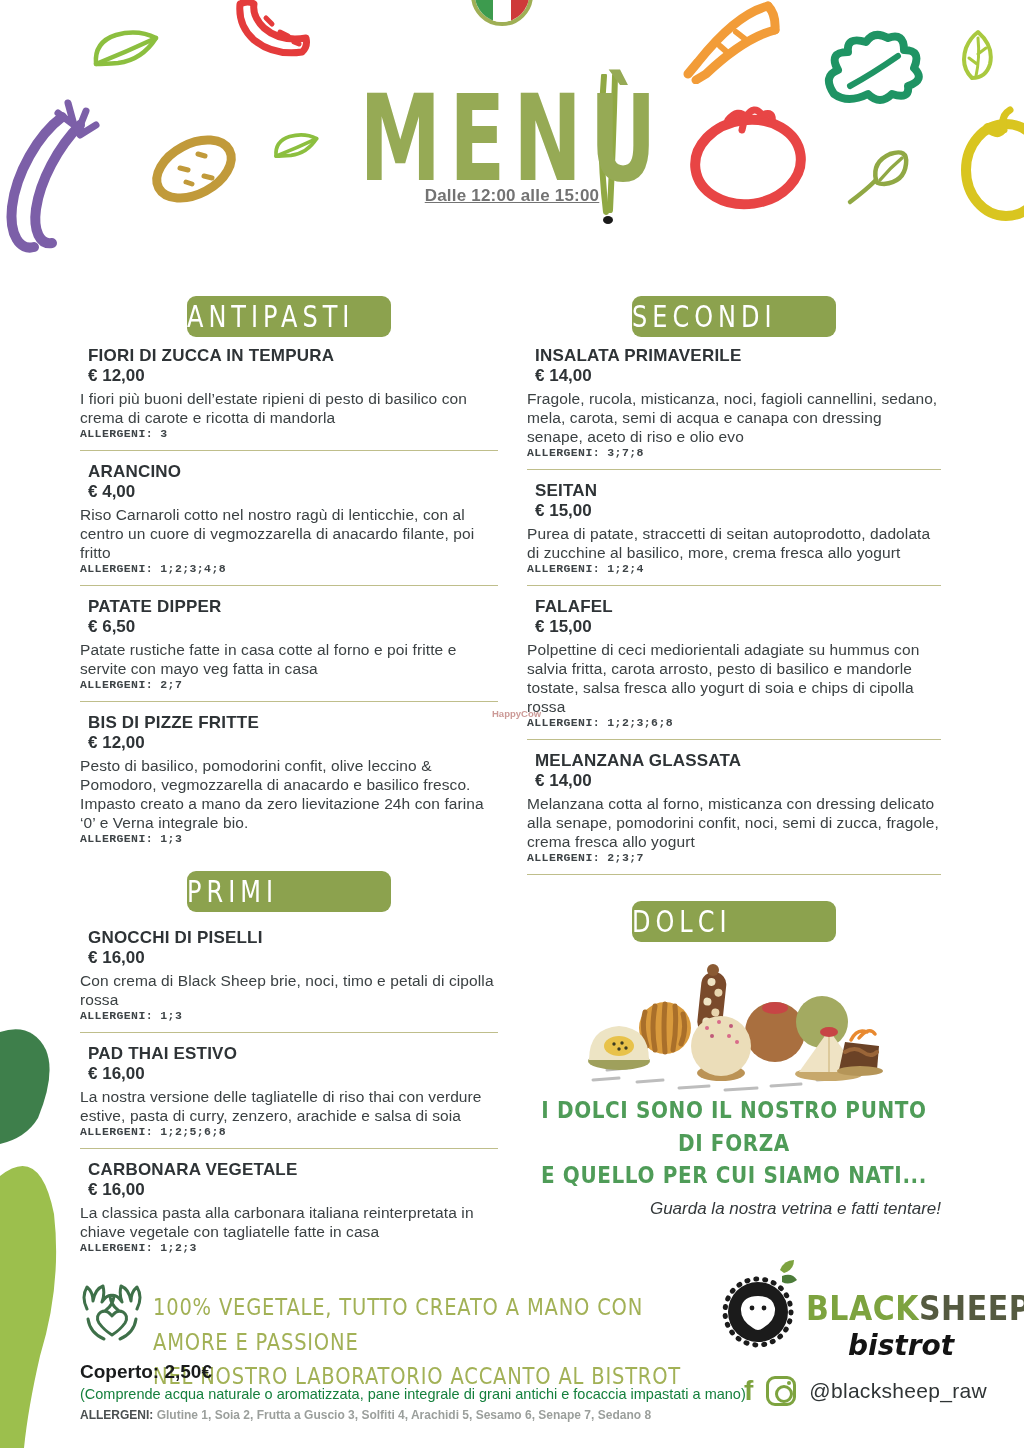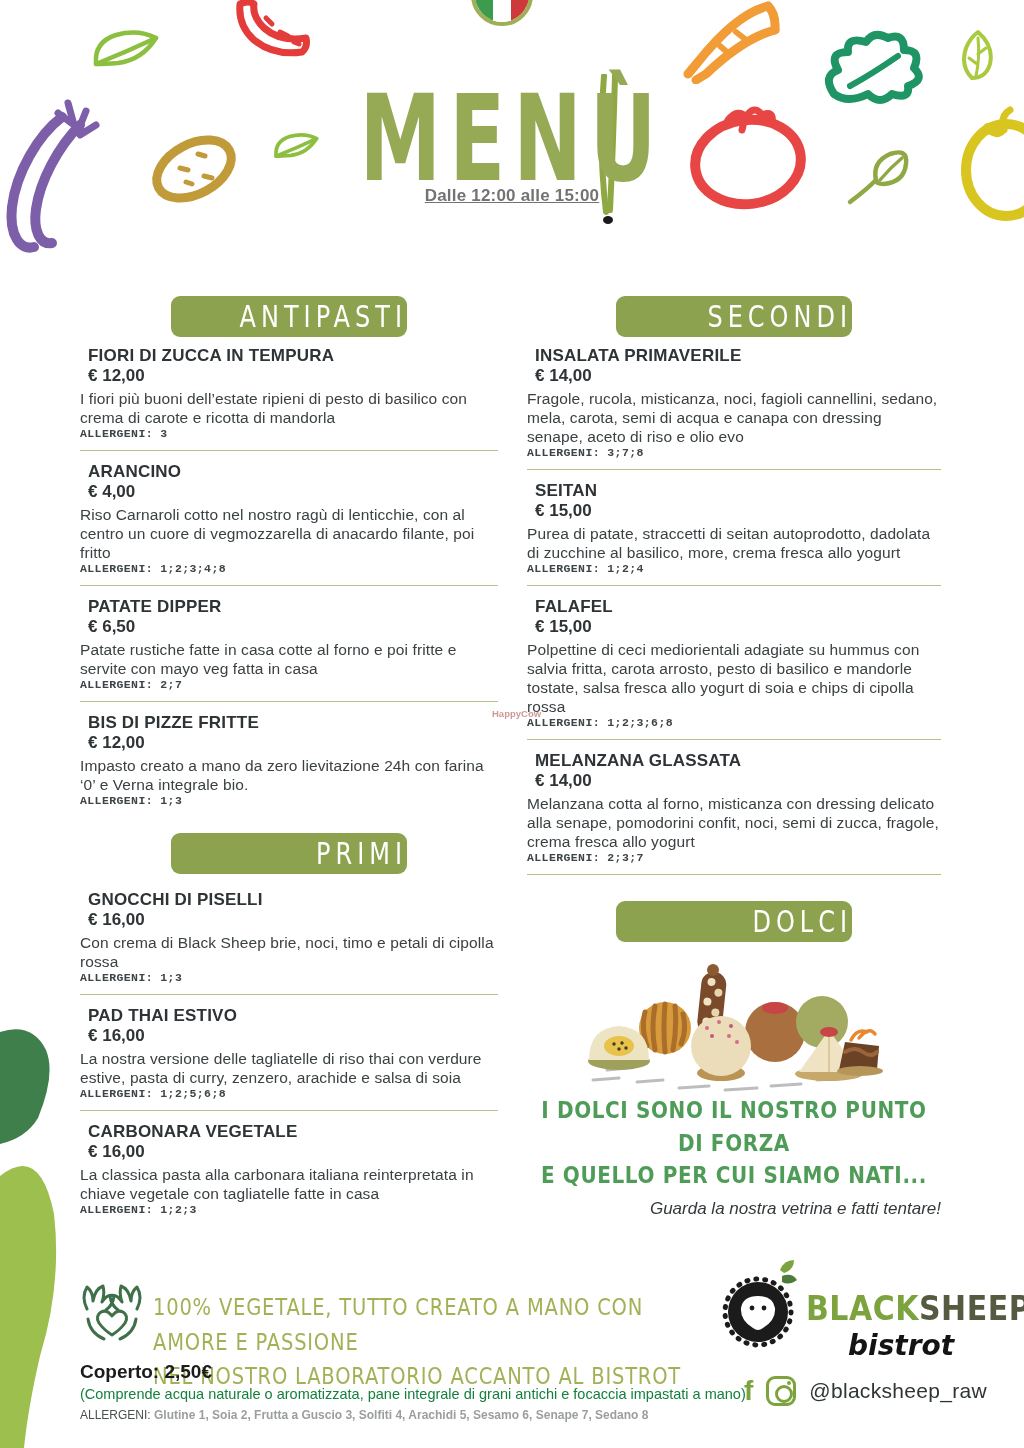--- a/index.html
+++ b/index.html
@@ -16,22 +16,22 @@
     border:4px solid #9FAF55; overflow:hidden; display:flex; }
   .flag div { flex:1; }
   .deco { position:absolute; }
   .deco svg { display:block; }
 
   
   .col { position:absolute; top:296px; }
   .col-left { left:80px; width:418px; }
   .col-right { left:527px; width:414px; }
 
-  .badge { width:236px; height:41px; margin:0 auto 9px auto; background:#8CA24E; border-radius:9px;
-    display:flex; align-items:center; justify-content:flex-end; }
+  .badge { width:204px; height:41px; margin:0 auto 9px auto; background:#8CA24E; border-radius:9px;
+    display:flex; align-items:center; justify-content:flex-start; }
   .badge span { color:#ffffff; font-family:"DejaVu Sans", sans-serif; font-size:24px; font-weight:400;
     letter-spacing:5px; transform:scaleY(1.25); }
   .badge.spaced { margin-top:26px; margin-bottom:16px; }
 
   .item-head { display:flex; justify-content:space-between; align-items:baseline; margin-bottom:3px;flex-direction:column; }
   .item-name { font-size:17px; font-weight:700; color:#2E3336; letter-spacing:0.2px; }
   .item-price { font-size:17px; font-weight:600; color:#2E3336; white-space:nowrap; margin-left:8px; }
   .item-desc { font-size:15.5px; line-height:19px; color:#3B4143; letter-spacing:0.1px; }
   .item-desc.italic { }
   .item-allerg { margin-top:0; font-size:11.5px; font-weight:700; color:#3E4447; letter-spacing:0.4px;font-family:Liberation Mono, monospace; }
@@ -46,21 +46,21 @@
   .watermark { position:absolute; left:492px; top:708px; font-size:9.5px; color:#CC9A97; font-weight:700; }
 
   
   .hands { position:absolute; left:80px; top:1283px; }
   .claim { position:absolute; left:153px; top:1291px; width:540px; color:#A2B156;
     font-family:"DejaVu Sans", sans-serif; font-size:19.5px; font-weight:500; letter-spacing:0.8px;
     line-height:30px; transform:scaleY(1.15); transform-origin:left top; }
   .coperto { position:absolute; left:80px; top:1361px; font-size:19px; font-weight:700; color:#191b1c; }
   .coperto-note { position:absolute; left:80px; top:1386px; font-size:14.5px; color:#15803d; }
   .allerg-footer { position:absolute; left:80px; top:1408px; font-size:12px; color:#9B9F9C; font-weight:600; }
-  .allerg-footer b { color:#4A4F50; font-weight:400; }
+  .allerg-footer b { color:#4A4F50; font-weight:700; }
 
   .sheep { position:absolute; left:720px; top:1258px; }
   .brand { position:absolute; left:806px; top:1288px; font-family:"DejaVu Sans", sans-serif; }
   .brand-line { font-size:30px; font-weight:700; letter-spacing:0.5px; transform:scaleY(1.15); transform-origin:left top; white-space:nowrap; }
   .brand-black { color:#7DA33F; }
   .brand-sheep { color:#555A40; }
   .brand-sub { margin-top:6px; padding-left:42px; font-size:28px; font-weight:700; font-style:italic; color:#141414; }
   .social { position:absolute; left:744px; top:1376px; display:flex; align-items:center; gap:13px; }
   .fb-icon { color:#7DA33F; font-size:28px; font-weight:800; line-height:28px; }
   .ig-icon { position:relative; width:30px; height:30px; border:3px solid #7DA33F; border-radius:9px; }
@@ -210,20 +210,21 @@
       <div class="item-desc">Patate rustiche fatte in casa cotte al forno e poi fritte e servite con mayo veg fatta in casa</div>
       <div class="item-allerg">ALLERGENI: 2;7</div>
     </div>
     <div class="divider"></div>
 
     <div class="item">
       <div class="item-head">
         <span class="item-name">BIS DI PIZZE FRITTE</span>
         <span class="item-price">€ 12,00</span>
       </div>
+      <div class="item-desc">Pesto di basilico, pomodorini confit, olive leccino &amp; Pomodoro, vegmozzarella di anacardo e basilico fresco.</div>
       <div class="item-desc italic">Impasto creato a mano da zero lievitazione 24h con farina ‘0’ e Verna integrale bio.</div>
       <div class="item-allerg">ALLERGENI: 1;3</div>
     </div>
 
     <div class="badge spaced">
       <span>PRIMI</span>
     </div>
 
     <div class="item">
       <div class="item-head">

